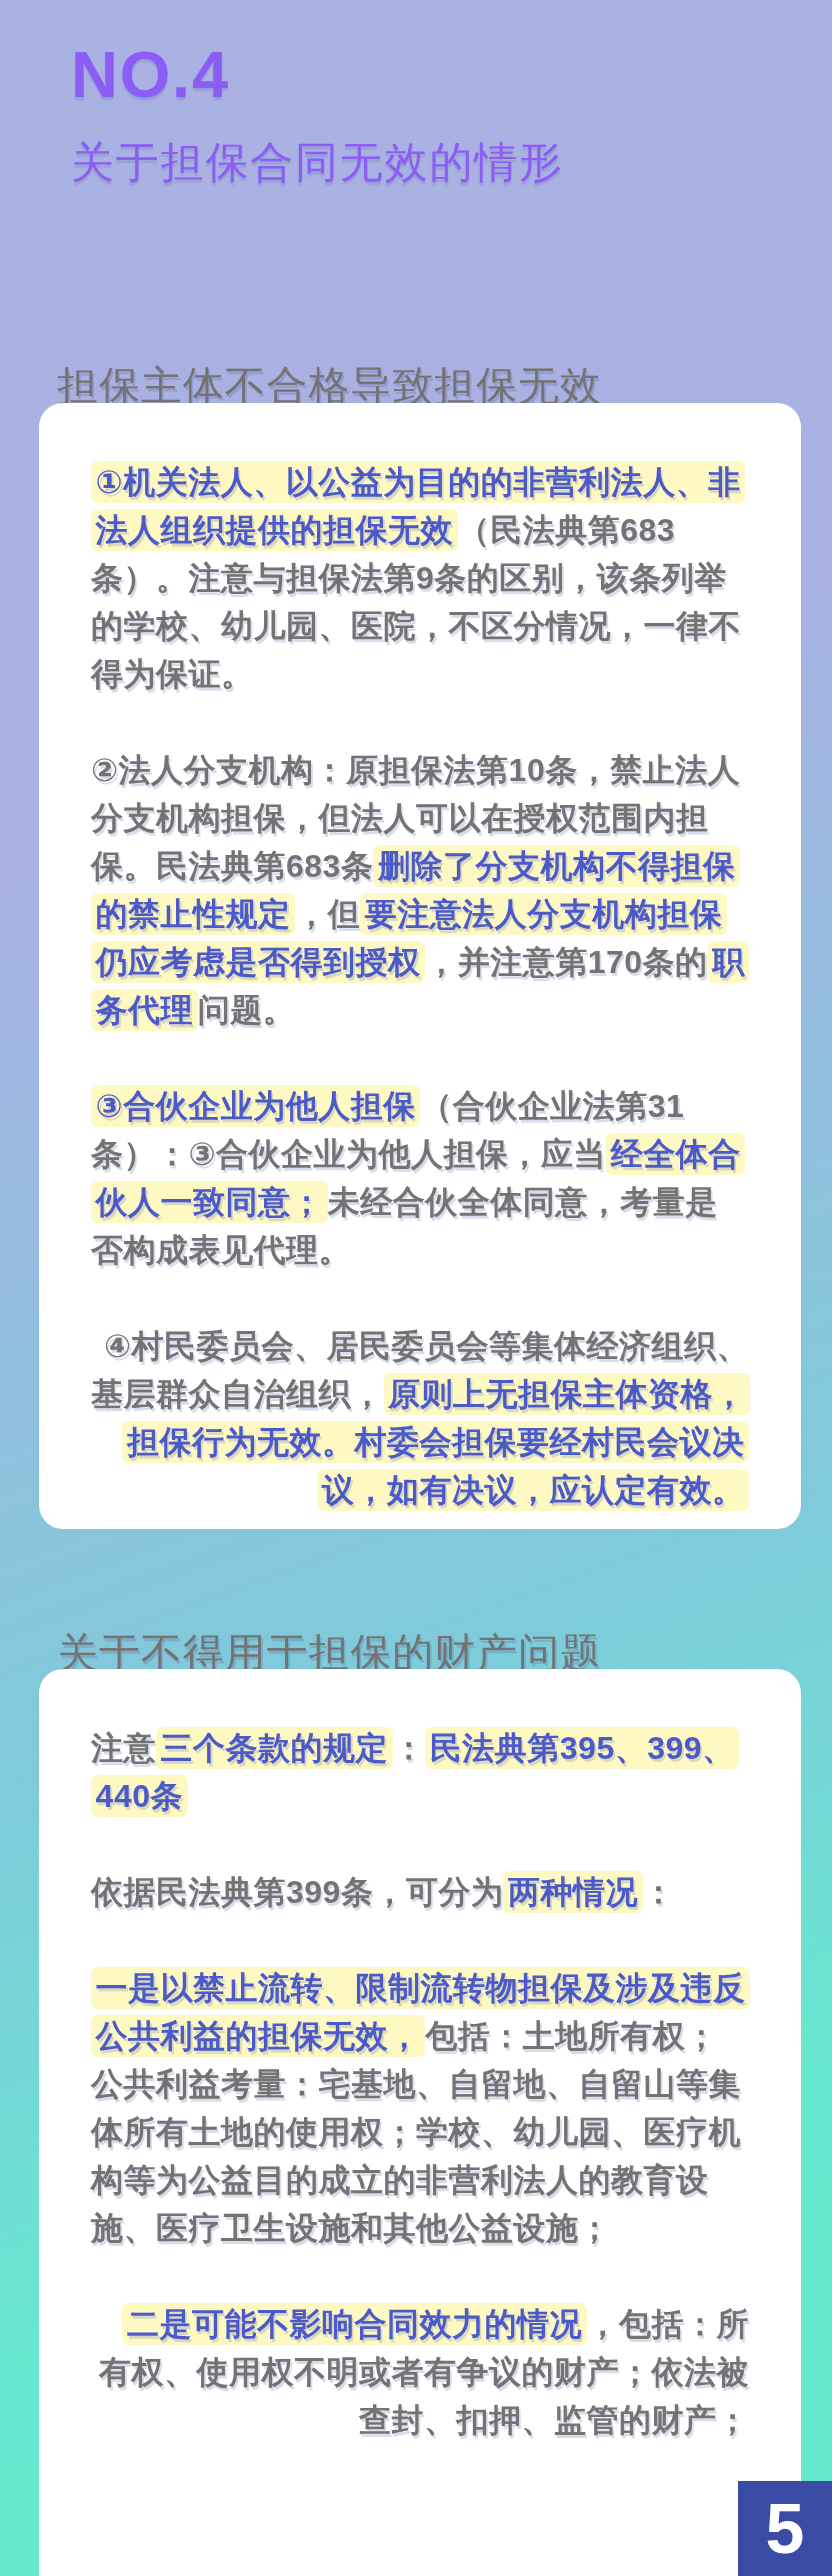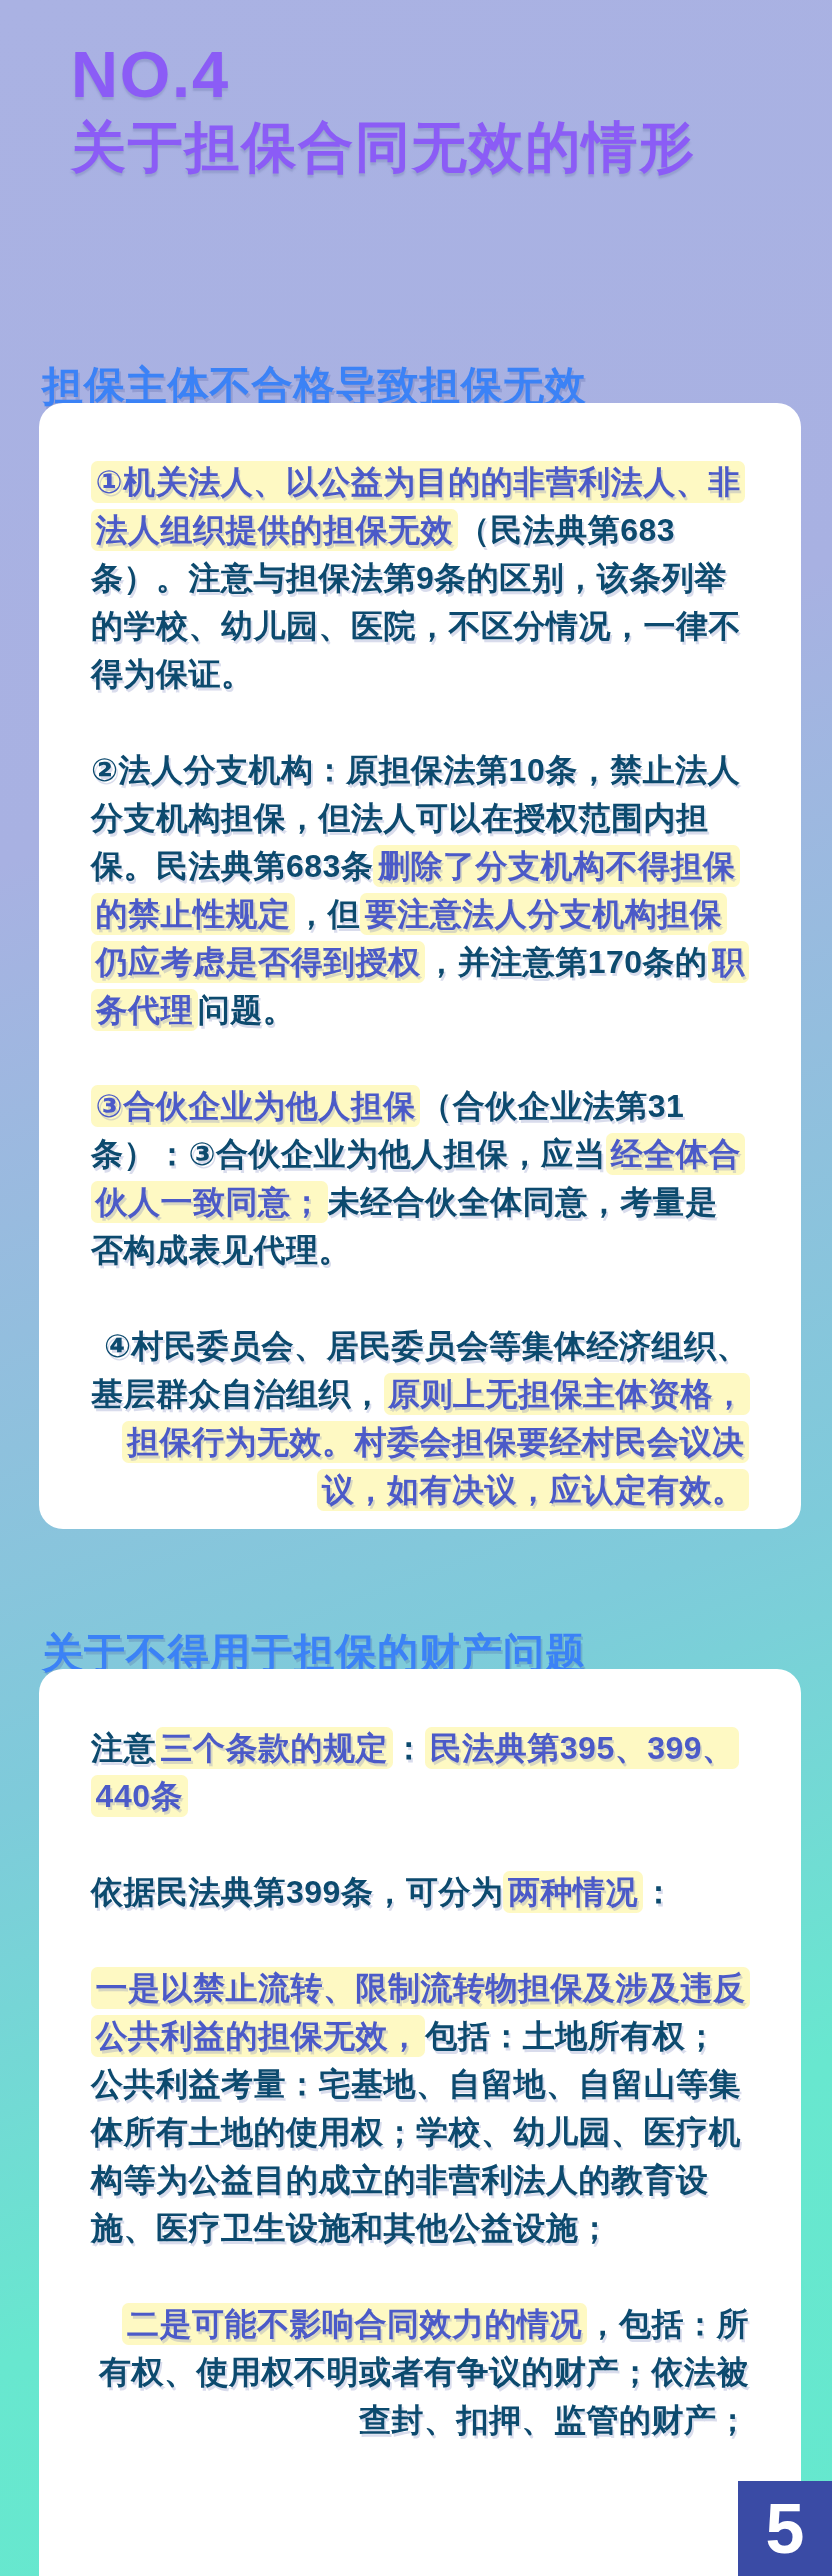--- a/index.html
+++ b/index.html
@@ -7,45 +7,45 @@
     width:832px;height:2576px;position:relative;overflow:hidden;
     font-family:"Liberation Sans","DejaVu Sans",sans-serif;
     background:linear-gradient(160deg,#aab2e3 0%,#a8b1e2 30%,#7ecbda 63%,#68e7cf 82%,#65e8ce 100%);
   }
   .header{position:absolute;left:71px;top:41px;color:#8b5cf6;}
   .header .no{
     font-size:65px;font-weight:800;letter-spacing:1.8px;line-height:1.05;
     text-shadow:0 2.8px 1.8px rgba(125,135,185,0.45);
   }
   .header .subtitle{
-    font-size:55px;font-weight:700;margin-top:2px;letter-spacing:1.8px;
+    font-size:43px;font-weight:400;margin-top:25px;letter-spacing:1.8px;
     text-shadow:0 2.8px 1.8px rgba(125,135,185,0.45);
   }
   .section-heading{
-    position:absolute;left:42px;font-size:41px;font-weight:700;color:#3b82f6;
+    position:absolute;left:57px;font-size:41px;font-weight:400;color:#737373;
     letter-spacing:0.9px;text-shadow:1.8px 2.8px 0 rgba(70,80,150,0.22);
   }
   #heading-1{top:325px;}
   #heading-2{top:1592px;}
   .card{
     position:absolute;left:39px;width:762px;background:#ffffff;border-radius:24px;
     box-sizing:border-box;padding:55px 52px;overflow:hidden;
   }
   #card-1{top:403px;height:1126px;}
   #card-2{top:1669px;height:984px;}
   .para{
     margin:0 0 48px 0;font-size:32px;font-weight:700;line-height:48px;
     letter-spacing:0.5px;color:#6e7ad6;text-shadow:1.8px 2.8px 0 rgba(120,130,185,0.28);
   }
   .para:last-child{margin-bottom:0;text-align:right;}
   .hl{
     background:#fef9c3;color:#4b5ac8;padding:2.8px 4.6px;border-radius:6.5px;
     -webkit-box-decoration-break:clone;box-decoration-break:clone;
   }
-  .plain{color:#0c4a6e;}
+  .plain{color:#737373;}
   .page-box{
     position:absolute;left:738px;top:2481px;width:94px;height:95px;
     background:#3a4ba5;display:flex;align-items:center;justify-content:center;
   }
   .page-box .num{
     color:#ffffff;font-size:70px;font-weight:800;line-height:1;
   }
 </style>
 </head>
 <body>

